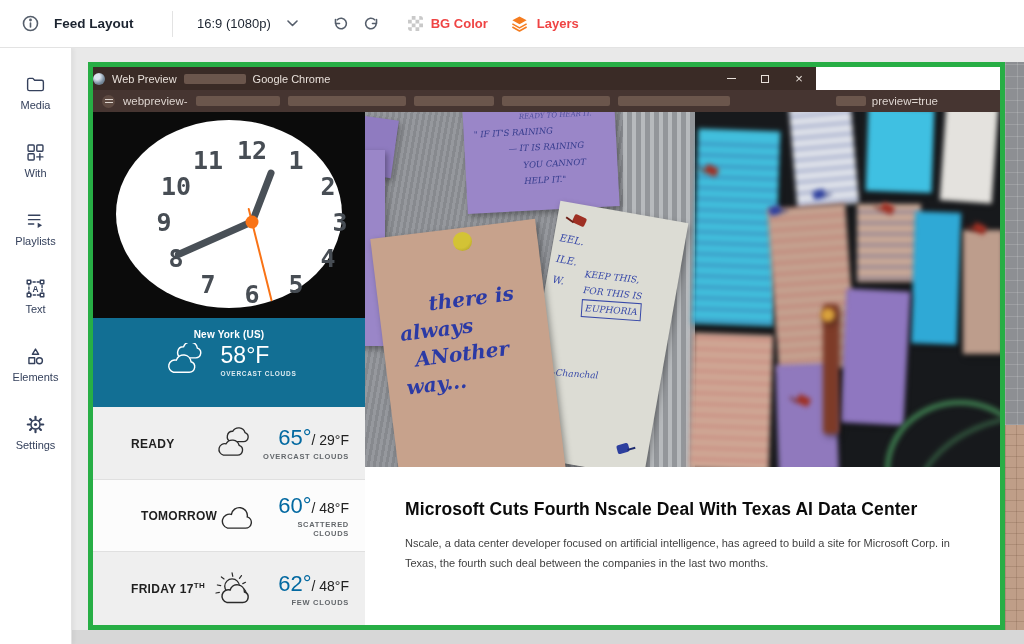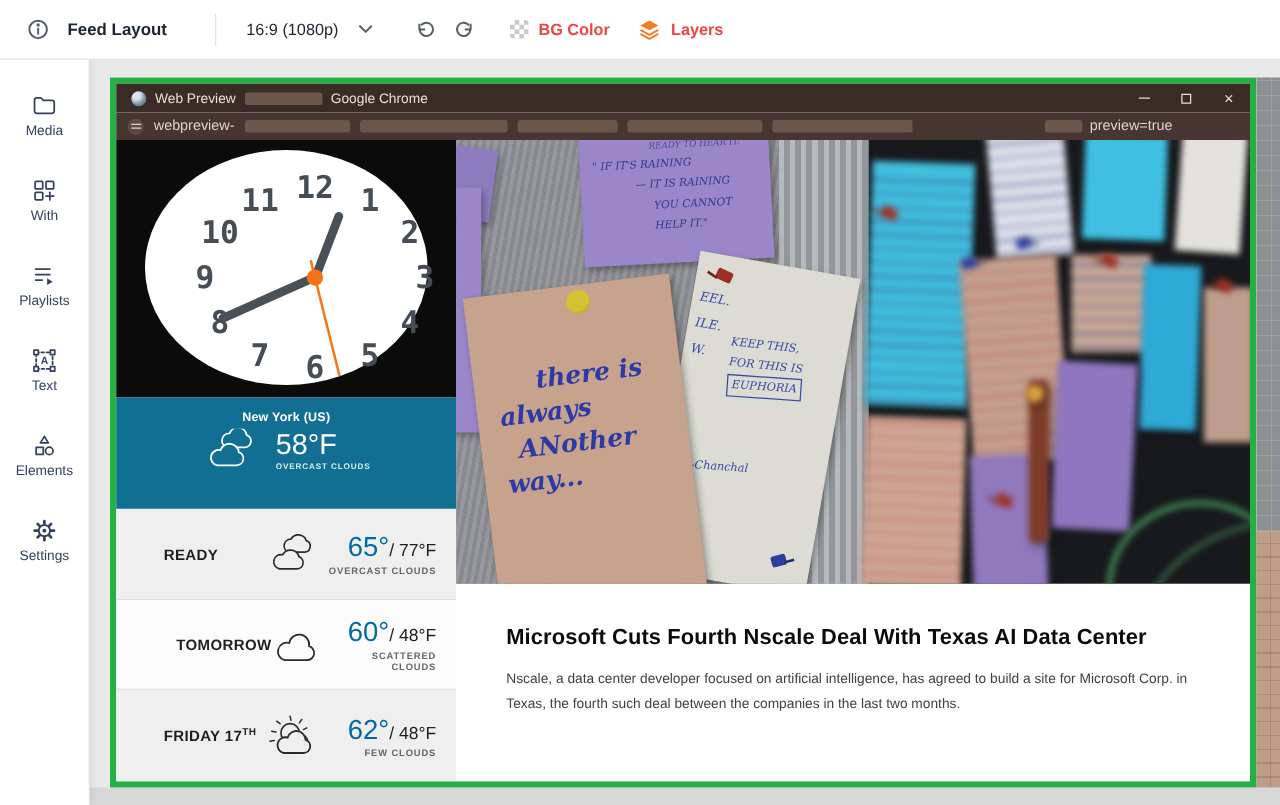--- a/index.html
+++ b/index.html
@@ -38,22 +38,22 @@
                              repeating-linear-gradient(90deg, rgba(255,255,255,.14) 0 1px, transparent 1px 12px); }
   .wp-bottom { position:absolute; left:933px; top:377px; width:19px; height:219px; background:#bf9e88;
             background-image:repeating-linear-gradient(0deg, rgba(90,60,40,.18) 0 1px, transparent 1px 11px),
                              repeating-linear-gradient(90deg, rgba(90,60,40,.18) 0 1px, transparent 1px 11px); }
   .below-strip { position:absolute; left:0; top:582px; width:952px; height:14px; background:#d7d7d7; }
 
   
   .canvas { position:absolute; left:16px; top:14px; width:917px; height:568px;
             border:5px solid #27ae45; background:#fff; z-index:10; cursor:move; }
 
-  .chrome-titlebar { position:relative; width:907px; height:23px; background:#3a2b26;
-                     display:flex; align-items:center; padding-left:12px; gap:7px; }
+  .chrome-titlebar { position:relative; width:723px; height:23px; background:#3a2b26;
+                     display:flex; align-items:center; padding-left:0; gap:7px; }
   .ct-title { font-size:11px; color:#e8e0da; }
   .globe { width:12px; height:12px; border-radius:50%;
            background:radial-gradient(circle at 35% 30%, #dbe4ee 0 25%, #7c8fa0 60%, #53616e 100%); }
   .redact { background:#6b564c; border-radius:2px; height:10px; }
   .win-controls { position:absolute; right:6px; top:0; height:23px; display:flex; align-items:center; gap:12px; }
   .wc { width:22px; height:18px; display:flex; align-items:center; justify-content:center; cursor:pointer; }
   .wc-min { width:9px; height:0; border-top:1.5px solid #e8e0da; }
   .wc-max { width:8px; height:8px; border:1.2px solid #e8e0da; }
   .wc-close { color:#e8e0da; font-size:13px; line-height:1; }
 
@@ -353,21 +353,21 @@
             </div>
           </div>
 
           <div class="f-row f-gray" style="height:72px; border-top:none;">
             <span class="f-day"><span>READY</span><sup></sup></span>
             <svg class="f-ico" width="54" height="42" viewBox="0 0 64 48">
               <path d="M28 22h19a7 7 0 0 0 2.2-13.6A10 10 0 0 0 31 6.5 8 8 0 0 0 28 22z" fill="none" stroke="#2b2b2b" stroke-width="2"></path>
               <path d="M17 42h21a7.5 7.5 0 0 0 2.4-14.6A10.5 10.5 0 0 0 21 25.2 8.5 8.5 0 0 0 17 42z" fill="#efefef" stroke="#2b2b2b" stroke-width="2"></path>
             </svg>
             <div class="f-temps">
-              <span class="f-big">65°</span><span class="f-small">/</span><span class="f-small"> 77°F</span>
+              <span class="f-big">65°</span><span class="f-small">/</span><span class="f-small"> 29°F</span>
               <div class="f-cond">OVERCAST CLOUDS</div>
             </div>
           </div>
 
           <div class="f-row f-white" style="height:72px;padding-left:48px;">
             <span class="f-day"><span>TOMORROW</span><sup></sup></span>
             <svg class="f-ico" width="54" height="44" viewBox="0 0 64 50">
               <path d="M30 14a11 11 0 0 1 11 9" fill="none" stroke="#2b2b2b" stroke-width="2"></path>
               <path d="M15 44h28a9 9 0 0 0 2.8-17.6A12.5 12.5 0 0 0 21 22.5 10 10 0 0 0 15 44z" fill="#fcfcfc" stroke="#2b2b2b" stroke-width="2.2"></path>
             </svg>

